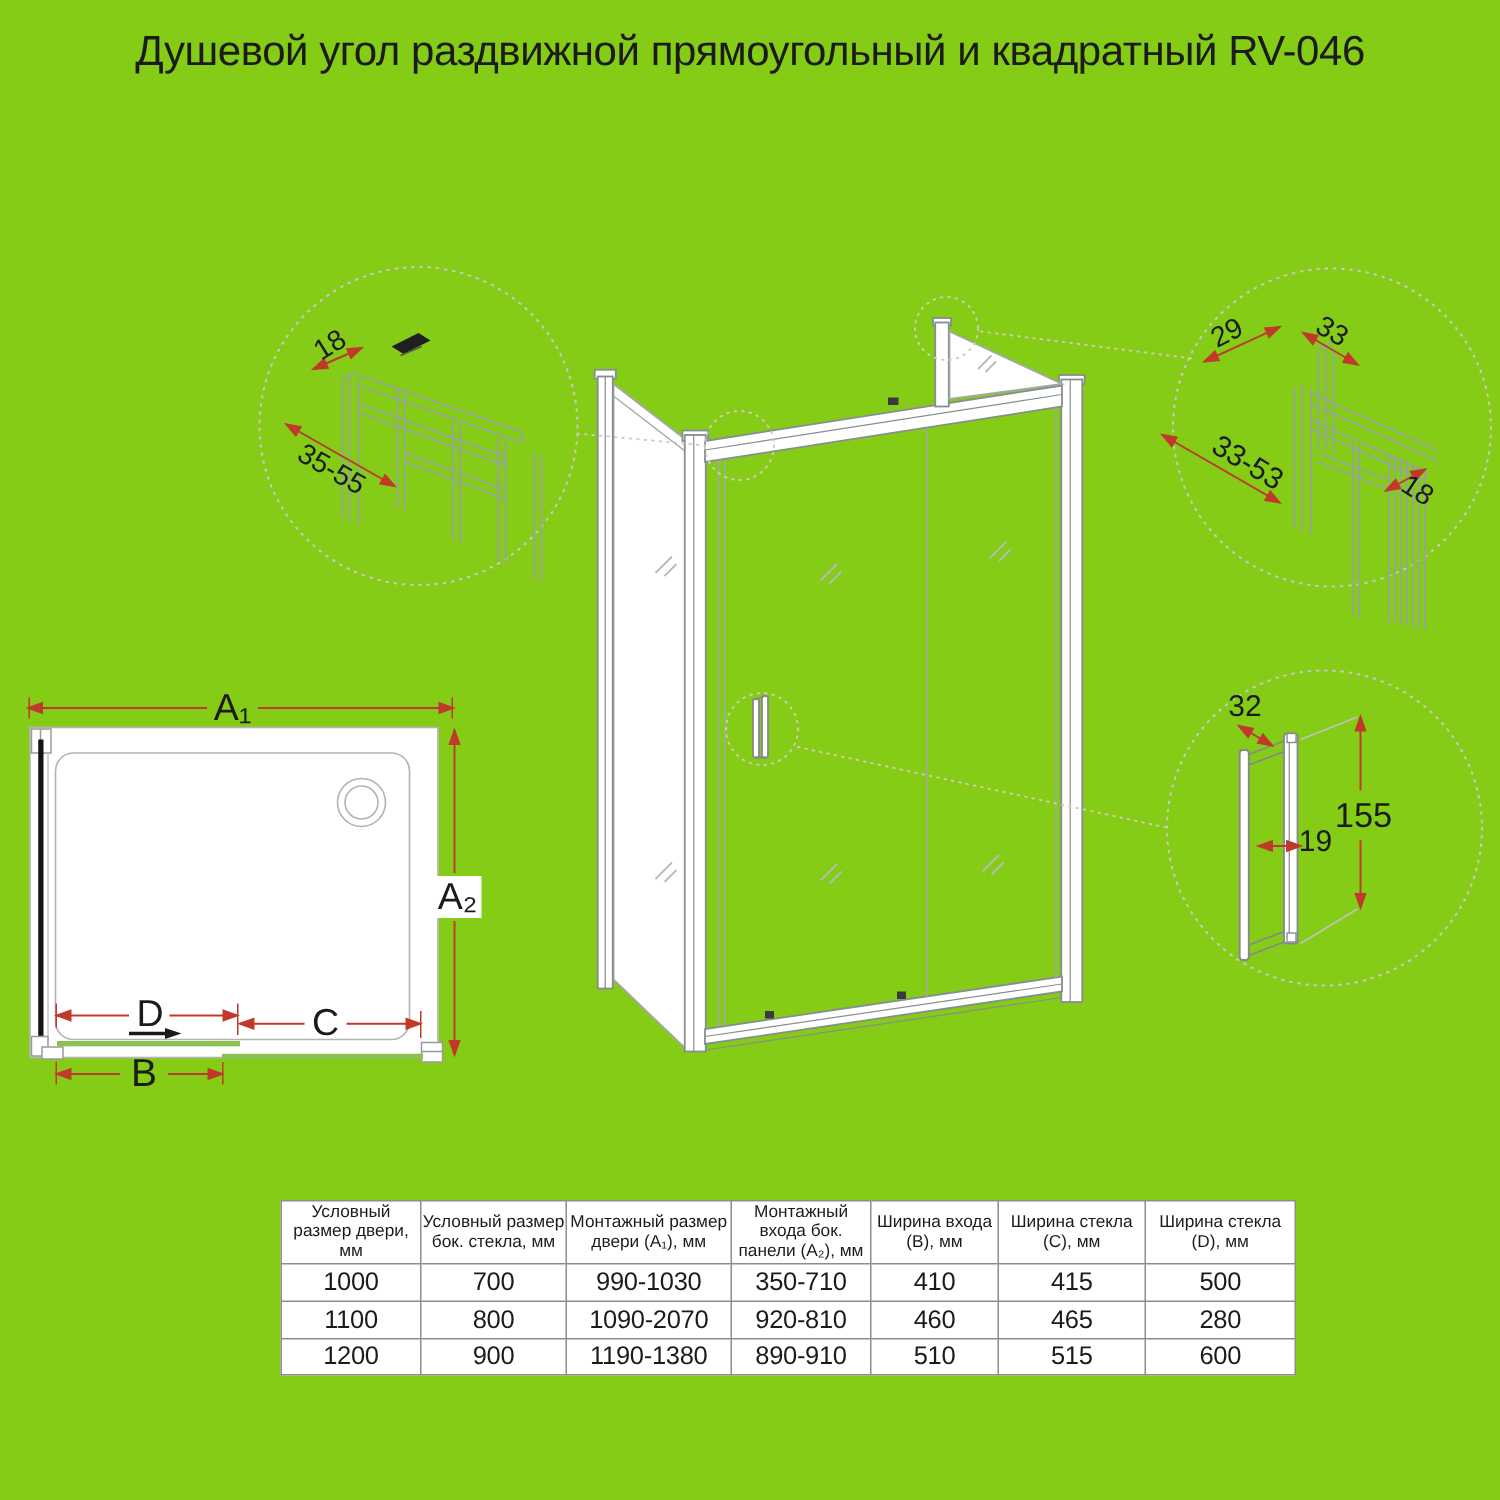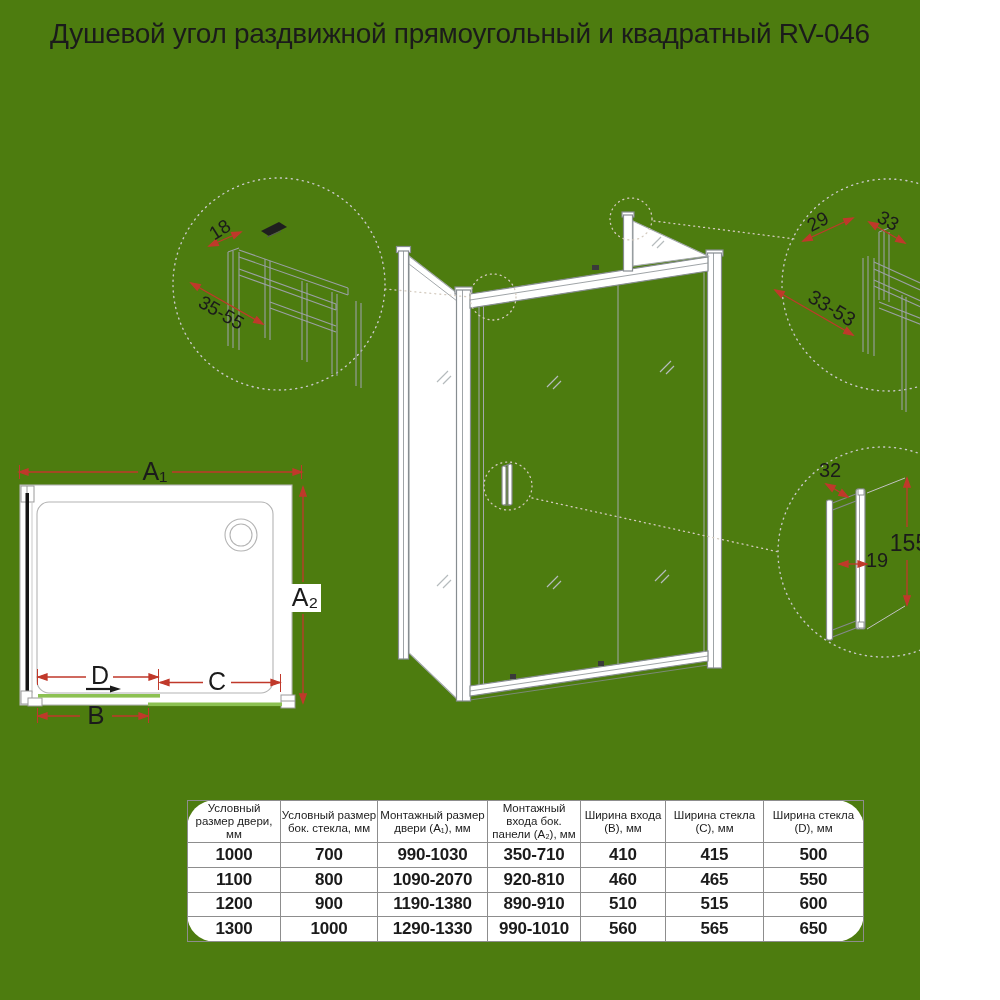--- a/index.html
+++ b/index.html
@@ -1,26 +1,26 @@
 <!DOCTYPE html>
 <html><head>
 <meta charset="utf-8">
 <style>
   html,body{margin:0;padding:0;background:#ffffff;}
-  .page{position:relative;width:920px;height:1000px;background:#4d7c0f;overflow:hidden;
+  .page{position:relative;width:1000px;height:1000px;background:#84cc16;overflow:hidden;
         font-family:"Liberation Sans","DejaVu Sans",sans-serif;}
   .title{position:absolute;top:16px;left:0;width:100%;text-align:center;color:#1b1b1b;
          font-size:28px;line-height:1.3;letter-spacing:-0.3px;}
   svg.canvas{position:absolute;left:0;top:0;width:1000px;height:1000px;}
   svg text{fill:#1b1b1b;font-family:"Liberation Sans","DejaVu Sans",sans-serif;}
   table.spec{position:absolute;left:187px;top:800px;width:676px;border-collapse:collapse;
-             table-layout:fixed;color:#1b1b1b;background:#fff;border-radius:28px;}
+             table-layout:fixed;color:#1b1b1b;background:#fff;}
   table.spec th,table.spec td{border:1px solid #8d8d8d;text-align:center;vertical-align:middle;padding:0;}
   table.spec th{font-size:11.5px;font-weight:400;line-height:1.14;height:37px;padding:1px 0;}
-  table.spec td{font-size:17px;font-weight:700;height:23.6px;letter-spacing:-0.2px;}
+  table.spec td{font-size:17px;font-weight:400;height:23.6px;letter-spacing:-0.2px;}
 </style>
 </head>
 <body>
 
 <div class="page">
 
   <div class="title">
     <div>Душевой угол раздвижной прямоугольный и квадратный RV-046</div>
   </div>
 
@@ -263,35 +263,26 @@
         <td>415</td>
         <td>500</td>
       </tr>
       <tr>
         <td>1100</td>
         <td>800</td>
         <td>1090-2070</td>
         <td>920-810</td>
         <td>460</td>
         <td>465</td>
-        <td>550</td>
+        <td>280</td>
       </tr>
       <tr>
         <td>1200</td>
         <td>900</td>
         <td>1190-1380</td>
         <td>890-910</td>
         <td>510</td>
         <td>515</td>
         <td>600</td>
       </tr>
-      <tr>
-        <td>1300</td>
-        <td>1000</td>
-        <td>1290-1330</td>
-        <td>990-1010</td>
-        <td>560</td>
-        <td>565</td>
-        <td>650</td>
-      </tr>
     </tbody>
   </table>
 </div>
 
 </body></html>

